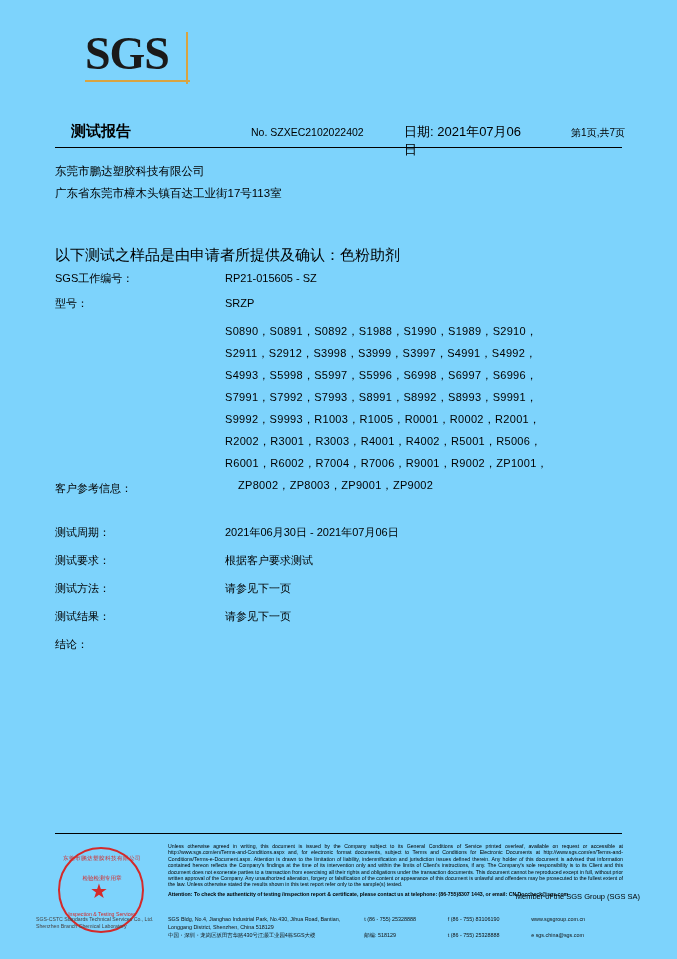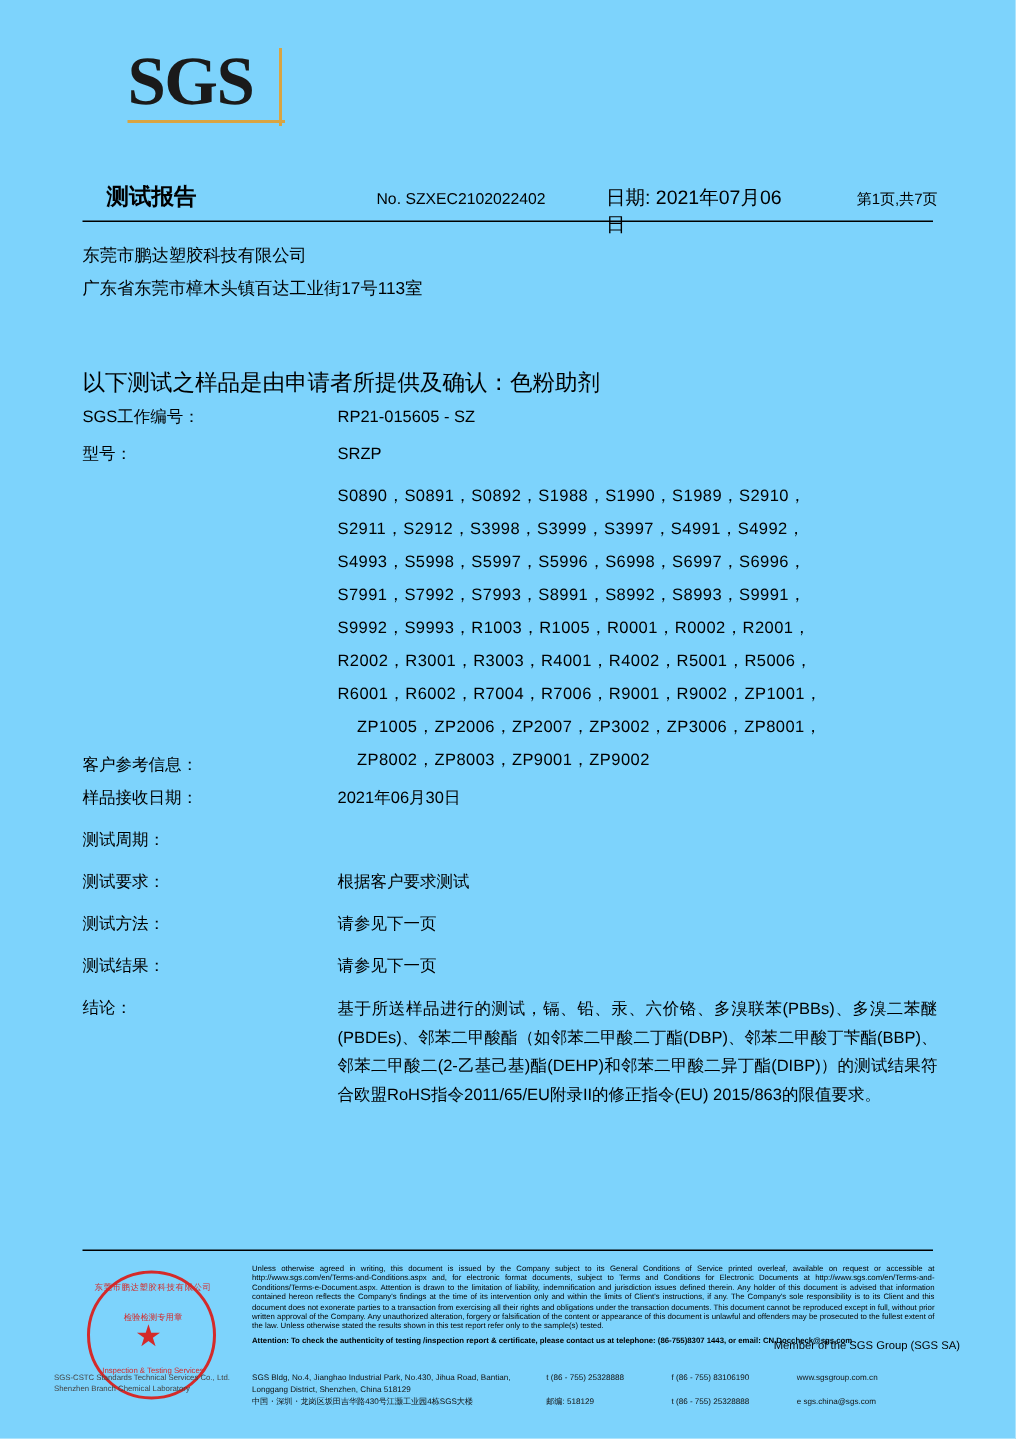--- a/index.html
+++ b/index.html
@@ -307,49 +307,44 @@
     <div class="frow">
       <div class="flabel">客户参考信息：</div>
       <div class="fvalue">
         <div class="refs-line">S0890，S0891，S0892，S1988，S1990，S1989，S2910，</div>
         <div class="refs-line">S2911，S2912，S3998，S3999，S3997，S4991，S4992，</div>
         <div class="refs-line">S4993，S5998，S5997，S5996，S6998，S6997，S6996，</div>
         <div class="refs-line">S7991，S7992，S7993，S8991，S8992，S8993，S9991，</div>
         <div class="refs-line">S9992，S9993，R1003，R1005，R0001，R0002，R2001，</div>
         <div class="refs-line">R2002，R3001，R3003，R4001，R4002，R5001，R5006，</div>
         <div class="refs-line">R6001，R6002，R7004，R7006，R9001，R9002，ZP1001，</div>
-        <div class="refs-line indent">ZP1005，ZP2006，ZP2007，ZP3002，ZP3006，ZP8001，</div>
         <div class="refs-line indent">ZP8002，ZP8003，ZP9001，ZP9002</div>
       </div>
     </div>
   </div>
 
   <div class="fields2">
     <div class="frow2">
-      <div class="flabel">样品接收日期：</div>
-      <div class="fvalue">2021年06月30日</div>
-    </div>
-    <div class="frow2">
       <div class="flabel">测试周期：</div>
+      <div class="fvalue">2021年06月30日 - 2021年07月06日</div>
     </div>
     <div class="frow2">
       <div class="flabel">测试要求：</div>
       <div class="fvalue">根据客户要求测试</div>
     </div>
     <div class="frow2">
       <div class="flabel">测试方法：</div>
       <div class="fvalue">请参见下一页</div>
     </div>
     <div class="frow2">
       <div class="flabel">测试结果：</div>
       <div class="fvalue">请参见下一页</div>
     </div>
     <div class="frow2">
       <div class="flabel">结论：</div>
-      <div class="fvalue concl-text">基于所送样品进行的测试，镉、铅、汞、六价铬、多溴联苯(PBBs)、多溴二苯醚(PBDEs)、邻苯二甲酸酯（如邻苯二甲酸二丁酯(DBP)、邻苯二甲酸丁苄酯(BBP)、邻苯二甲酸二(2-乙基己基)酯(DEHP)和邻苯二甲酸二异丁酯(DIBP)）的测试结果符合欧盟RoHS指令2011/65/EU附录II的修正指令(EU) 2015/863的限值要求。</div>
     </div>
   </div>
 
   <div class="footer-hr"></div>
 
   <div class="stamp">
     <div class="stamp-circle"></div>
     <div class="stamp-top-text">
       <div class="stamp-arc1">东莞市鹏达塑胶科技有限公司</div>
       <div class="stamp-mid">检验检测专用章</div>

